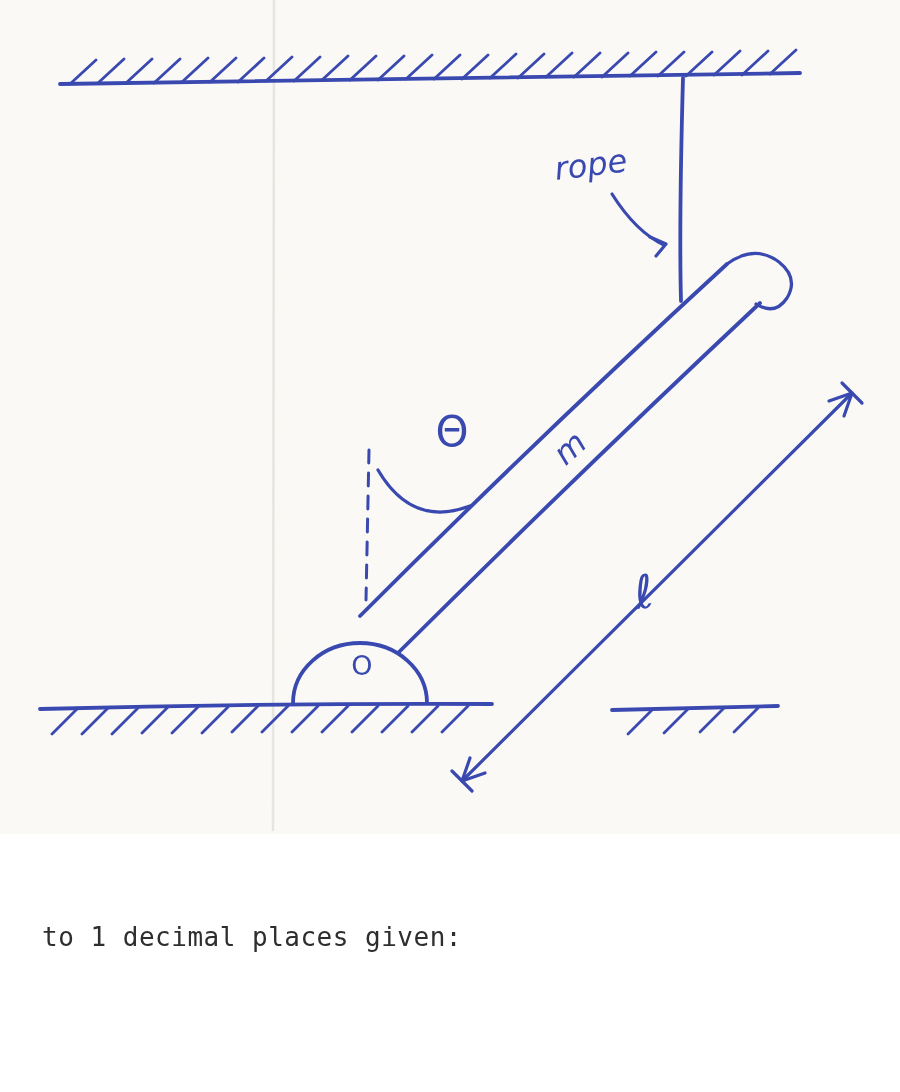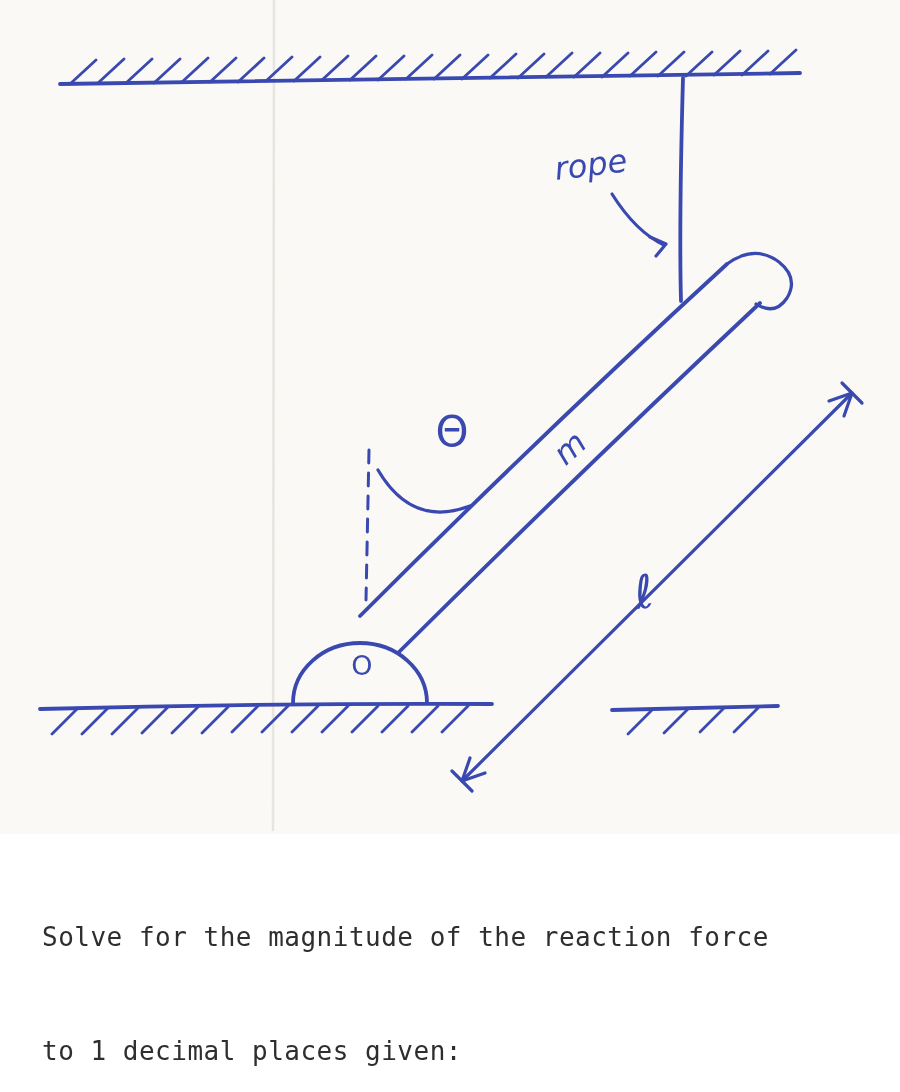--- a/index.html
+++ b/index.html
@@ -102,19 +102,18 @@
       <path class="thin" d="M78,708 l-26,26 M108,708 l-26,26 M138,708 l-26,26 M168,707 l-26,26 M198,707 l-26,26 M228,707 l-26,26 M258,706 l-26,26 M288,706 l-26,26 M318,706 l-26,26 M348,706 l-26,26 M378,706 l-26,26 M408,706 l-26,26 M438,706 l-26,26 M468,706 l-26,26"></path>
     </g>
     <g>
       <path class="thick" d="M612,710 L778,706"></path>
       <path class="thin" d="M652,710 l-24,24 M688,709 l-24,24 M724,708 l-24,24 M758,708 l-24,24"></path>
     </g>
 
   </svg>
 
   <div class="question">
-    <div>Solve for the magnitude of the reaction force</div>
     <div>to 1 decimal places given:</div>
     
     
   </div>
 
 </div>
 
 </body></html>

